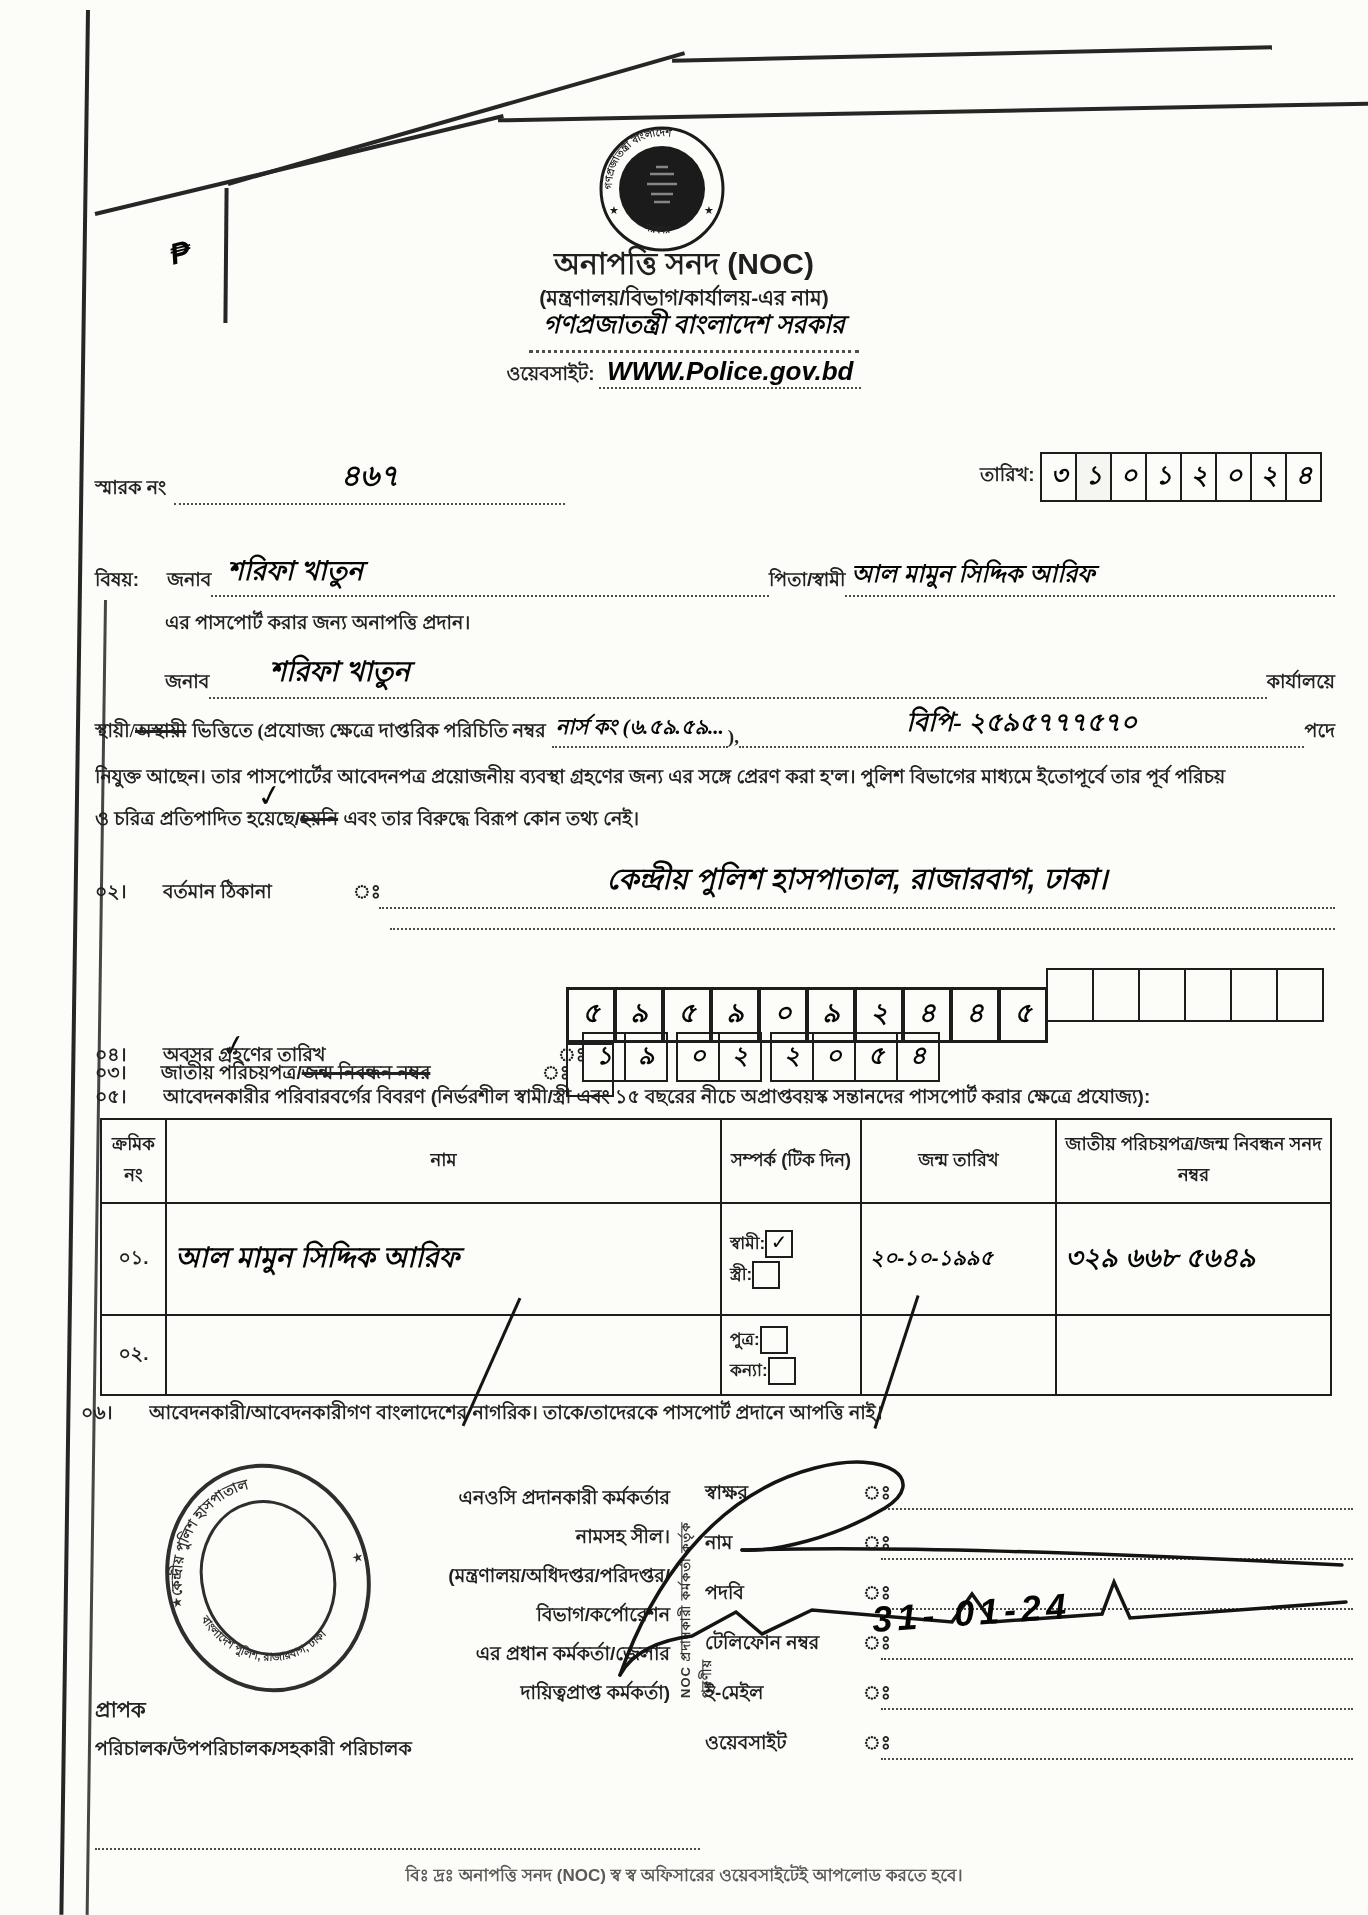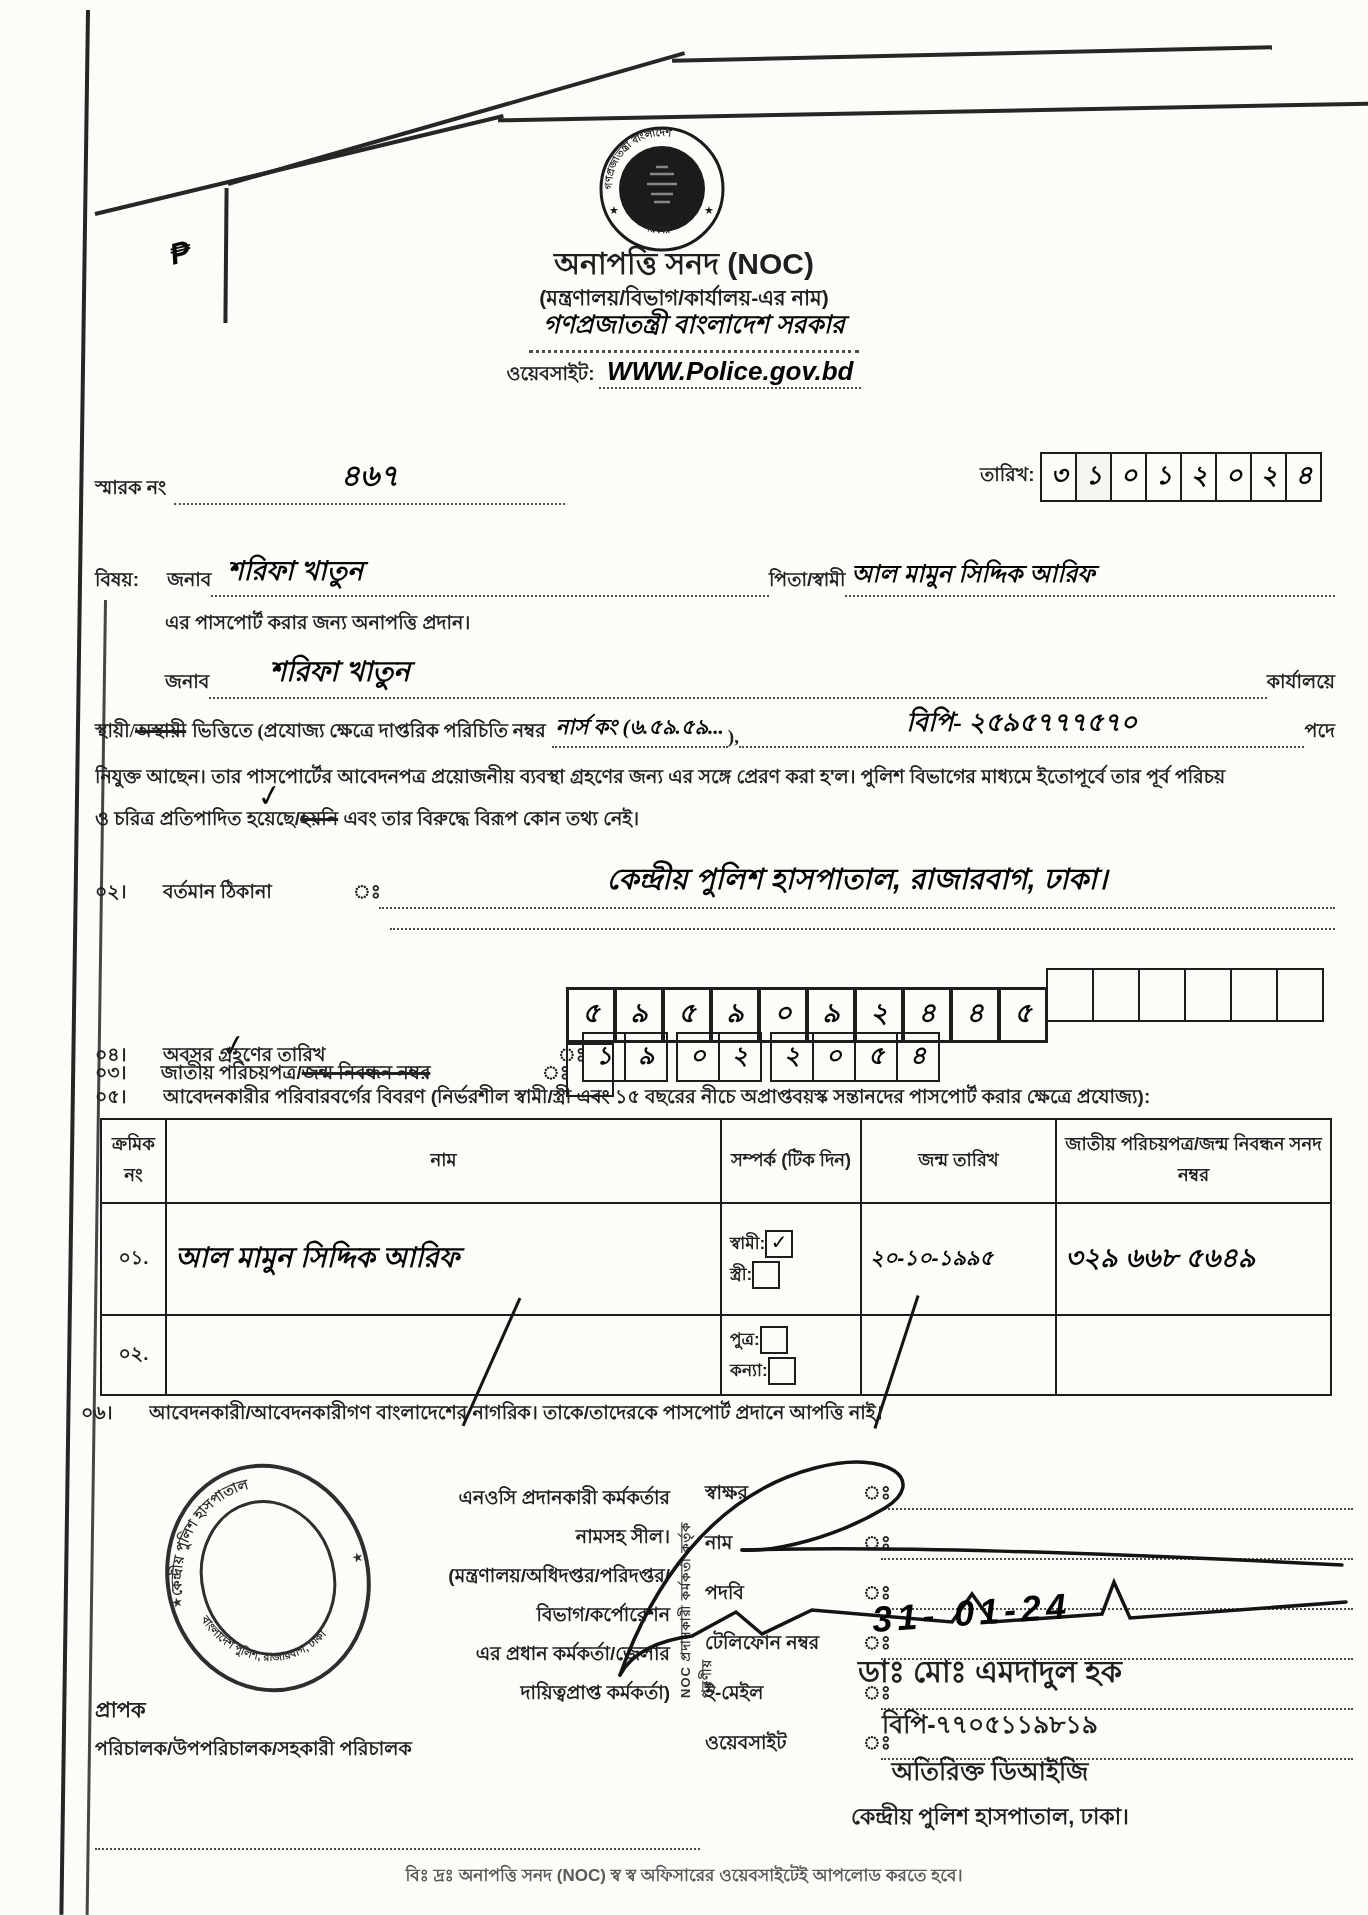--- a/index.html
+++ b/index.html
@@ -283,26 +283,20 @@
 
   <svg class="abs" style="left:560px;top:1420px;" width="800" height="290" viewBox="0 0 800 290">
     <g fill="none" stroke="#141414" stroke-width="3.5" stroke-linecap="round">
       <path d="M 60 255 C 90 170 150 75 255 48 C 330 28 368 62 325 88 C 275 118 215 132 182 130"></path>
       <path d="M 182 130 C 330 126 520 132 782 145"></path>
       <path d="M 60 255 C 72 232 100 220 132 216 L 176 192 L 202 214 L 252 190 L 392 202 L 412 174 L 432 202 L 542 194 L 554 162 L 570 198 L 786 182"></path>
     </g>
   </svg>
   <div class="abs hw" style="left:872px;top:1592px;font-size:36px;letter-spacing:5px;transform:rotate(-4deg);">31- 01-24</div>
 
-  <div class="abs" style="left:690px;top:1648px;width:600px;text-align:center;">
-    <div class="b" style="font-size:30px;">ডাঃ মোঃ এমদাদুল হক</div>
-    <div class="b" style="font-size:25px;margin-top:6px;">বিপি-৭৭০৫১১৯৮১৯</div>
-    <div class="b" style="font-size:25px;margin-top:4px;">অতিরিক্ত ডিআইজি</div>
-    <div class="b" style="font-size:22px;margin-top:4px;">কেন্দ্রীয় পুলিশ হাসপাতাল, ঢাকা।</div>
-  </div>
 
   <div class="abs txt" style="left:95px;top:1694px;font-size:21px;">প্রাপক</div>
   <div class="abs txt" style="left:95px;top:1734px;">পরিচালক/উপপরিচালক/সহকারী পরিচালক</div>
   <div class="abs dot" style="left:95px;top:1820px;width:605px;height:28px;"></div>
 
   <div class="abs b faint" style="left:0;top:1862px;width:1368px;text-align:center;font-size:17px;">বিঃ দ্রঃ অনাপত্তি সনদ (NOC) স্ব স্ব অফিসারের ওয়েবসাইটেই আপলোড করতে হবে।</div>
 
 </div>
 
 </body></html>

